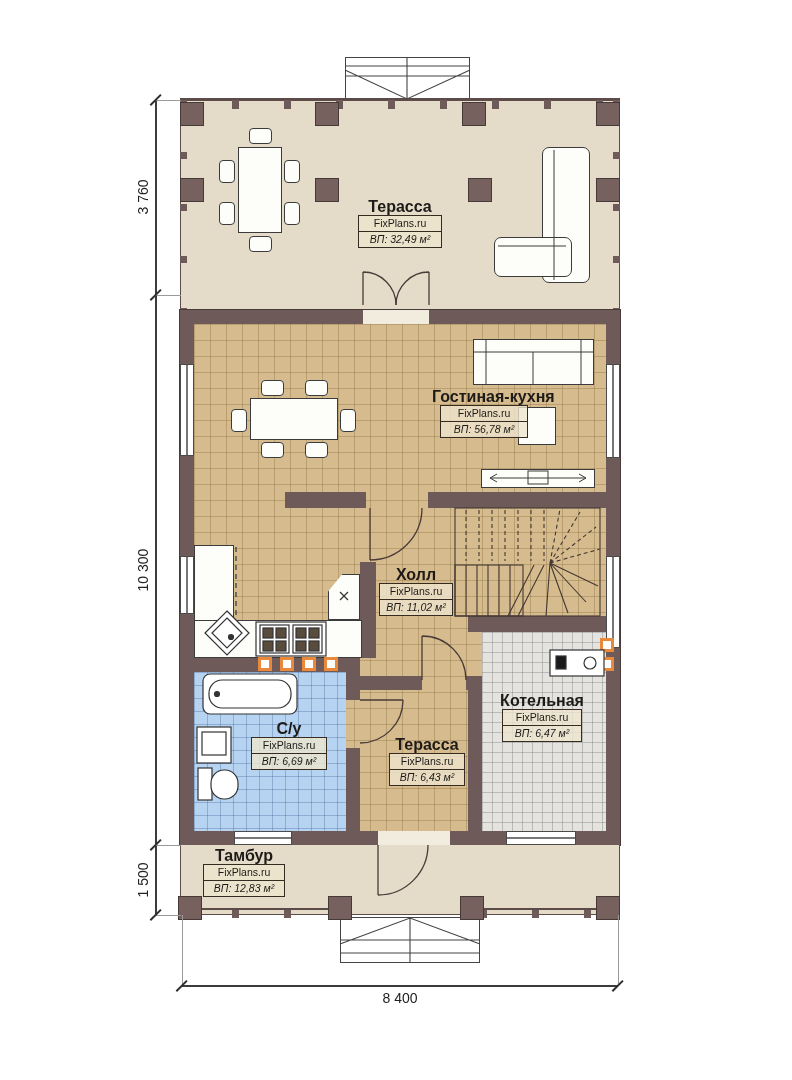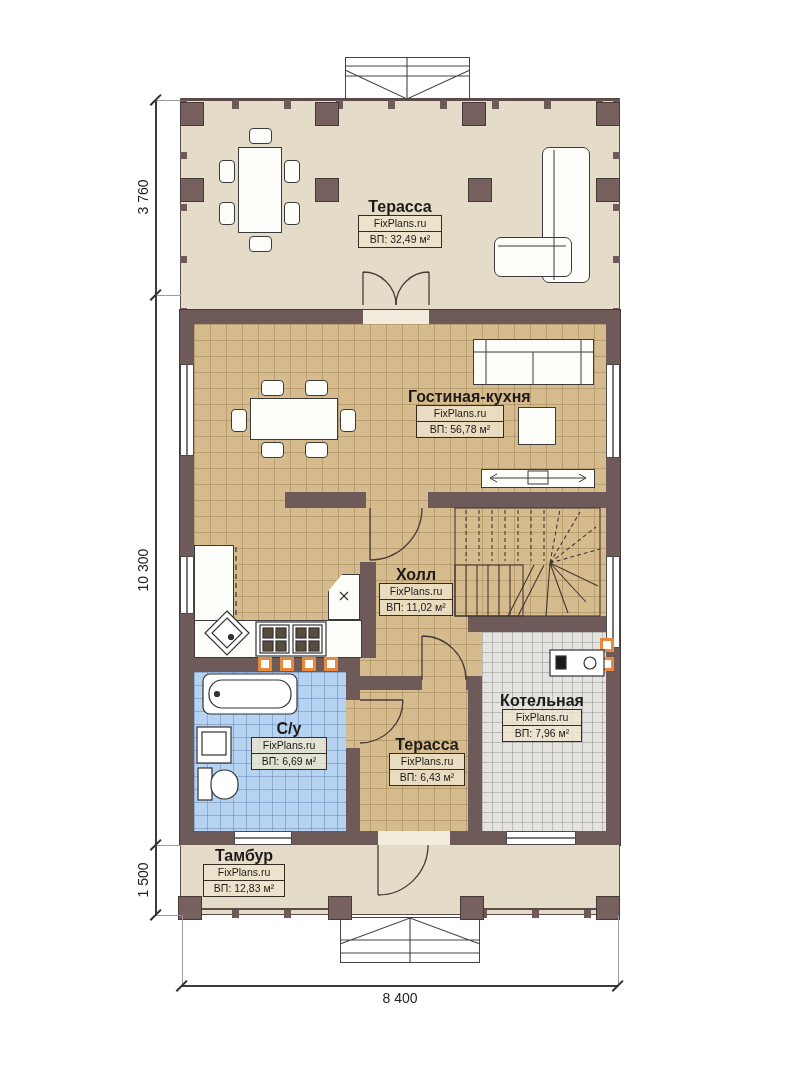--- a/index.html
+++ b/index.html
@@ -35,21 +35,21 @@
   .rail-h{background:repeating-linear-gradient(to right,#6e5a59 0 7px,transparent 7px 52px);
           border-top:2px solid #5c4b49;}
   .rail-v{background:repeating-linear-gradient(to bottom,#6e5a59 0 7px,transparent 7px 52px);}
   .steps{background:#fff;border:1.2px solid #444;box-sizing:border-box;}
   .vent{background:#fff;border:3px solid #e8893c;box-sizing:border-box;}
   
   .room-label{text-align:center;}
   .room-name{font-size:16px;font-weight:700;line-height:14px;white-space:nowrap;}
   .label-box{margin:1px auto 0;border:1.5px solid #352b21;background:rgba(238,229,206,.8);}
   .label-row{font-size:10.5px;line-height:15px;white-space:nowrap;padding:0 3px;}
-  .label-row + .label-row{border-top:1.5px solid #352b21;}
+  .label-row + .label-row{border-top:1.5px solid #352b21;font-style:italic;}
   
   .dim-line-v{width:1.5px;background:#3c3c3c;}
   .dim-line-h{height:1.5px;background:#3c3c3c;}
   .tick{width:15px;height:1.6px;background:#2e2e2e;transform:rotate(-45deg);}
   .ext{background:#9a9a9a;}
   .dim-text{font-size:14px;color:#222;white-space:nowrap;text-align:center;}
   .dim-text-v{transform:rotate(-90deg);}
   svg.overlay{pointer-events:none;}
 </style>
 </head>
@@ -217,21 +217,21 @@
       <rect x="211" y="770" width="27" height="29" rx="13" fill="#fff"></rect>
     </g>
 
     <g stroke="#333" stroke-width="1.2">
       <rect x="550" y="650" width="54" height="26" fill="#fff"></rect>
       <rect x="556" y="656" width="10" height="13" fill="#1a1a1a"></rect>
       <circle cx="590" cy="663" r="6" fill="#fff"></circle>
     </g>
   </svg>
 
-  <div class="abs room-label" style="left:408px;top:390px;width:104px">
+  <div class="abs room-label" style="left:432px;top:390px;width:104px">
     <div class="room-name">Гостиная-кухня</div>
     <div class="label-box" style="width:86px">
       <div class="label-row">FixPlans.ru</div>
       <div class="label-row">ВП: 56,78 м²</div>
     </div>
   </div>
 
   <div class="abs room-label" style="left:378px;top:568px;width:76px">
     <div class="room-name">Холл</div>
     <div class="label-box" style="width:72px">
@@ -253,21 +253,21 @@
     <div class="label-box" style="width:74px">
       <div class="label-row">FixPlans.ru</div>
       <div class="label-row">ВП: 6,43 м²</div>
     </div>
   </div>
 
   <div class="abs room-label" style="left:498px;top:694px;width:88px">
     <div class="room-name">Котельная</div>
     <div class="label-box" style="width:78px">
       <div class="label-row">FixPlans.ru</div>
-      <div class="label-row">ВП: 7,96 м²</div>
+      <div class="label-row">ВП: 6,47 м²</div>
     </div>
   </div>
 
   <div class="abs room-label" style="left:202px;top:849px;width:84px">
     <div class="room-name">Тамбур</div>
     <div class="label-box" style="width:80px">
       <div class="label-row">FixPlans.ru</div>
       <div class="label-row">ВП: 12,83 м²</div>
     </div>
   </div>

